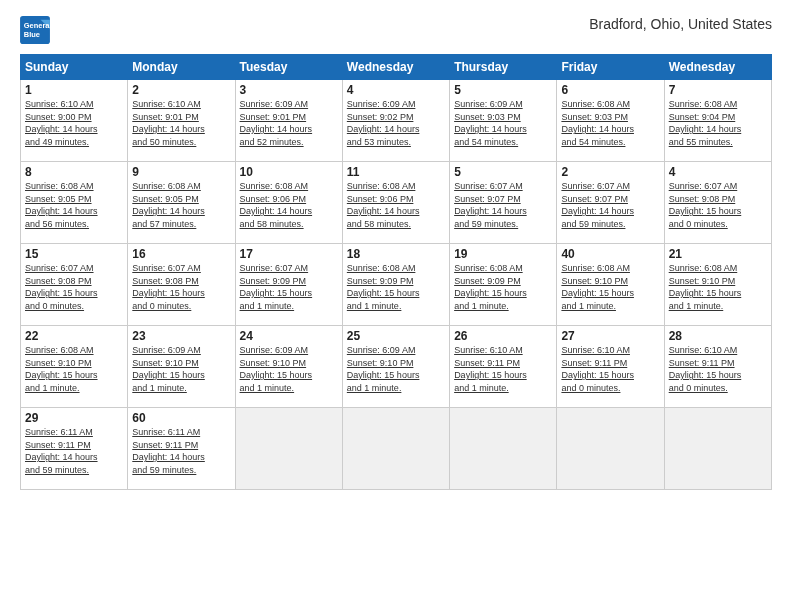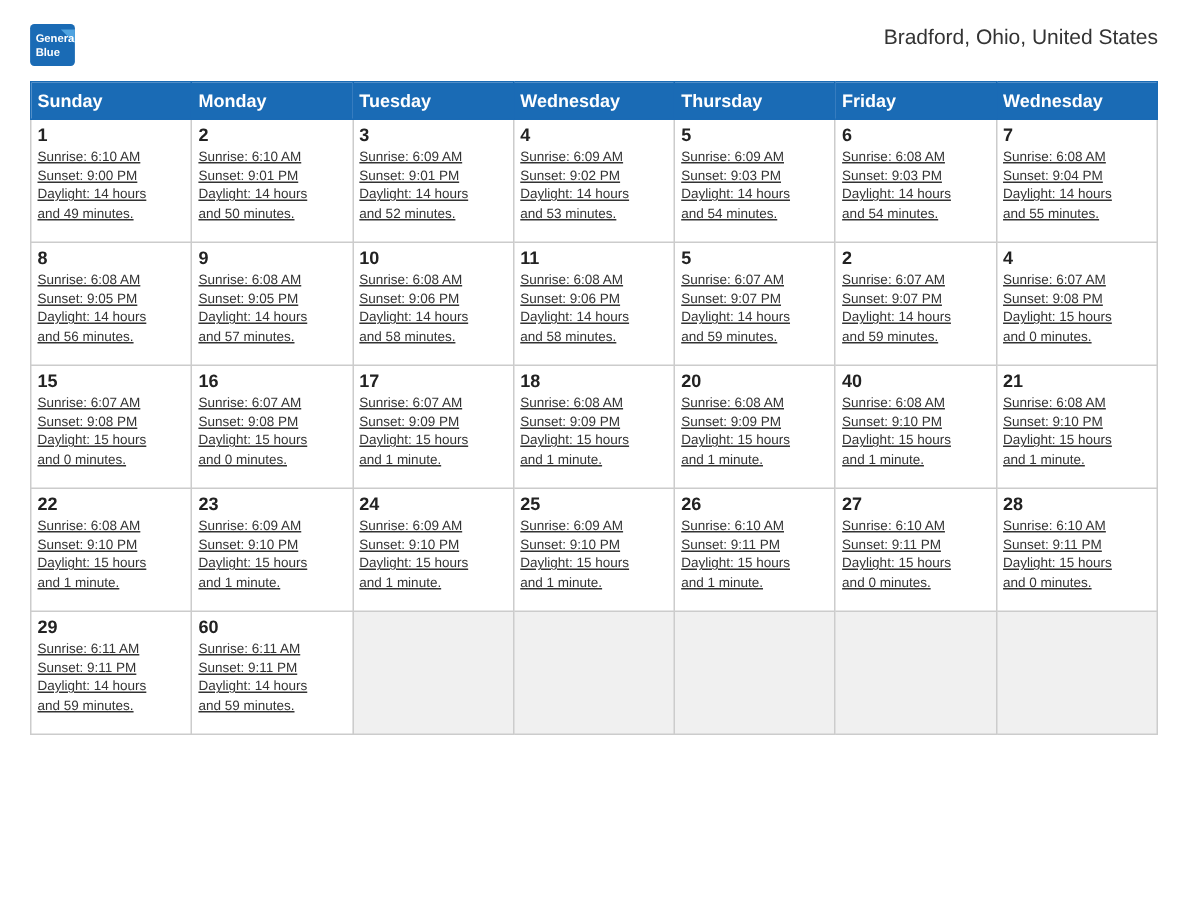--- a/index.html
+++ b/index.html
@@ -239,21 +239,21 @@
 and 1 minute.</div>
           </td>
           <td>
             <span class="day-number">18</span>
             <div class="day-info" style="white-space: pre-line;">Sunrise: 6:08 AM
 Sunset: 9:09 PM
 Daylight: 15 hours
 and 1 minute.</div>
           </td>
           <td>
-            <span class="day-number">20</span>
+            <span class="day-number">19</span>
             <div class="day-info" style="white-space: pre-line;">Sunrise: 6:08 AM
 Sunset: 9:09 PM
 Daylight: 15 hours
 and 1 minute.</div>
           </td>
           <td>
             <span class="day-number">40</span>
             <div class="day-info" style="white-space: pre-line;">Sunrise: 6:08 AM
 Sunset: 9:10 PM
 Daylight: 15 hours

